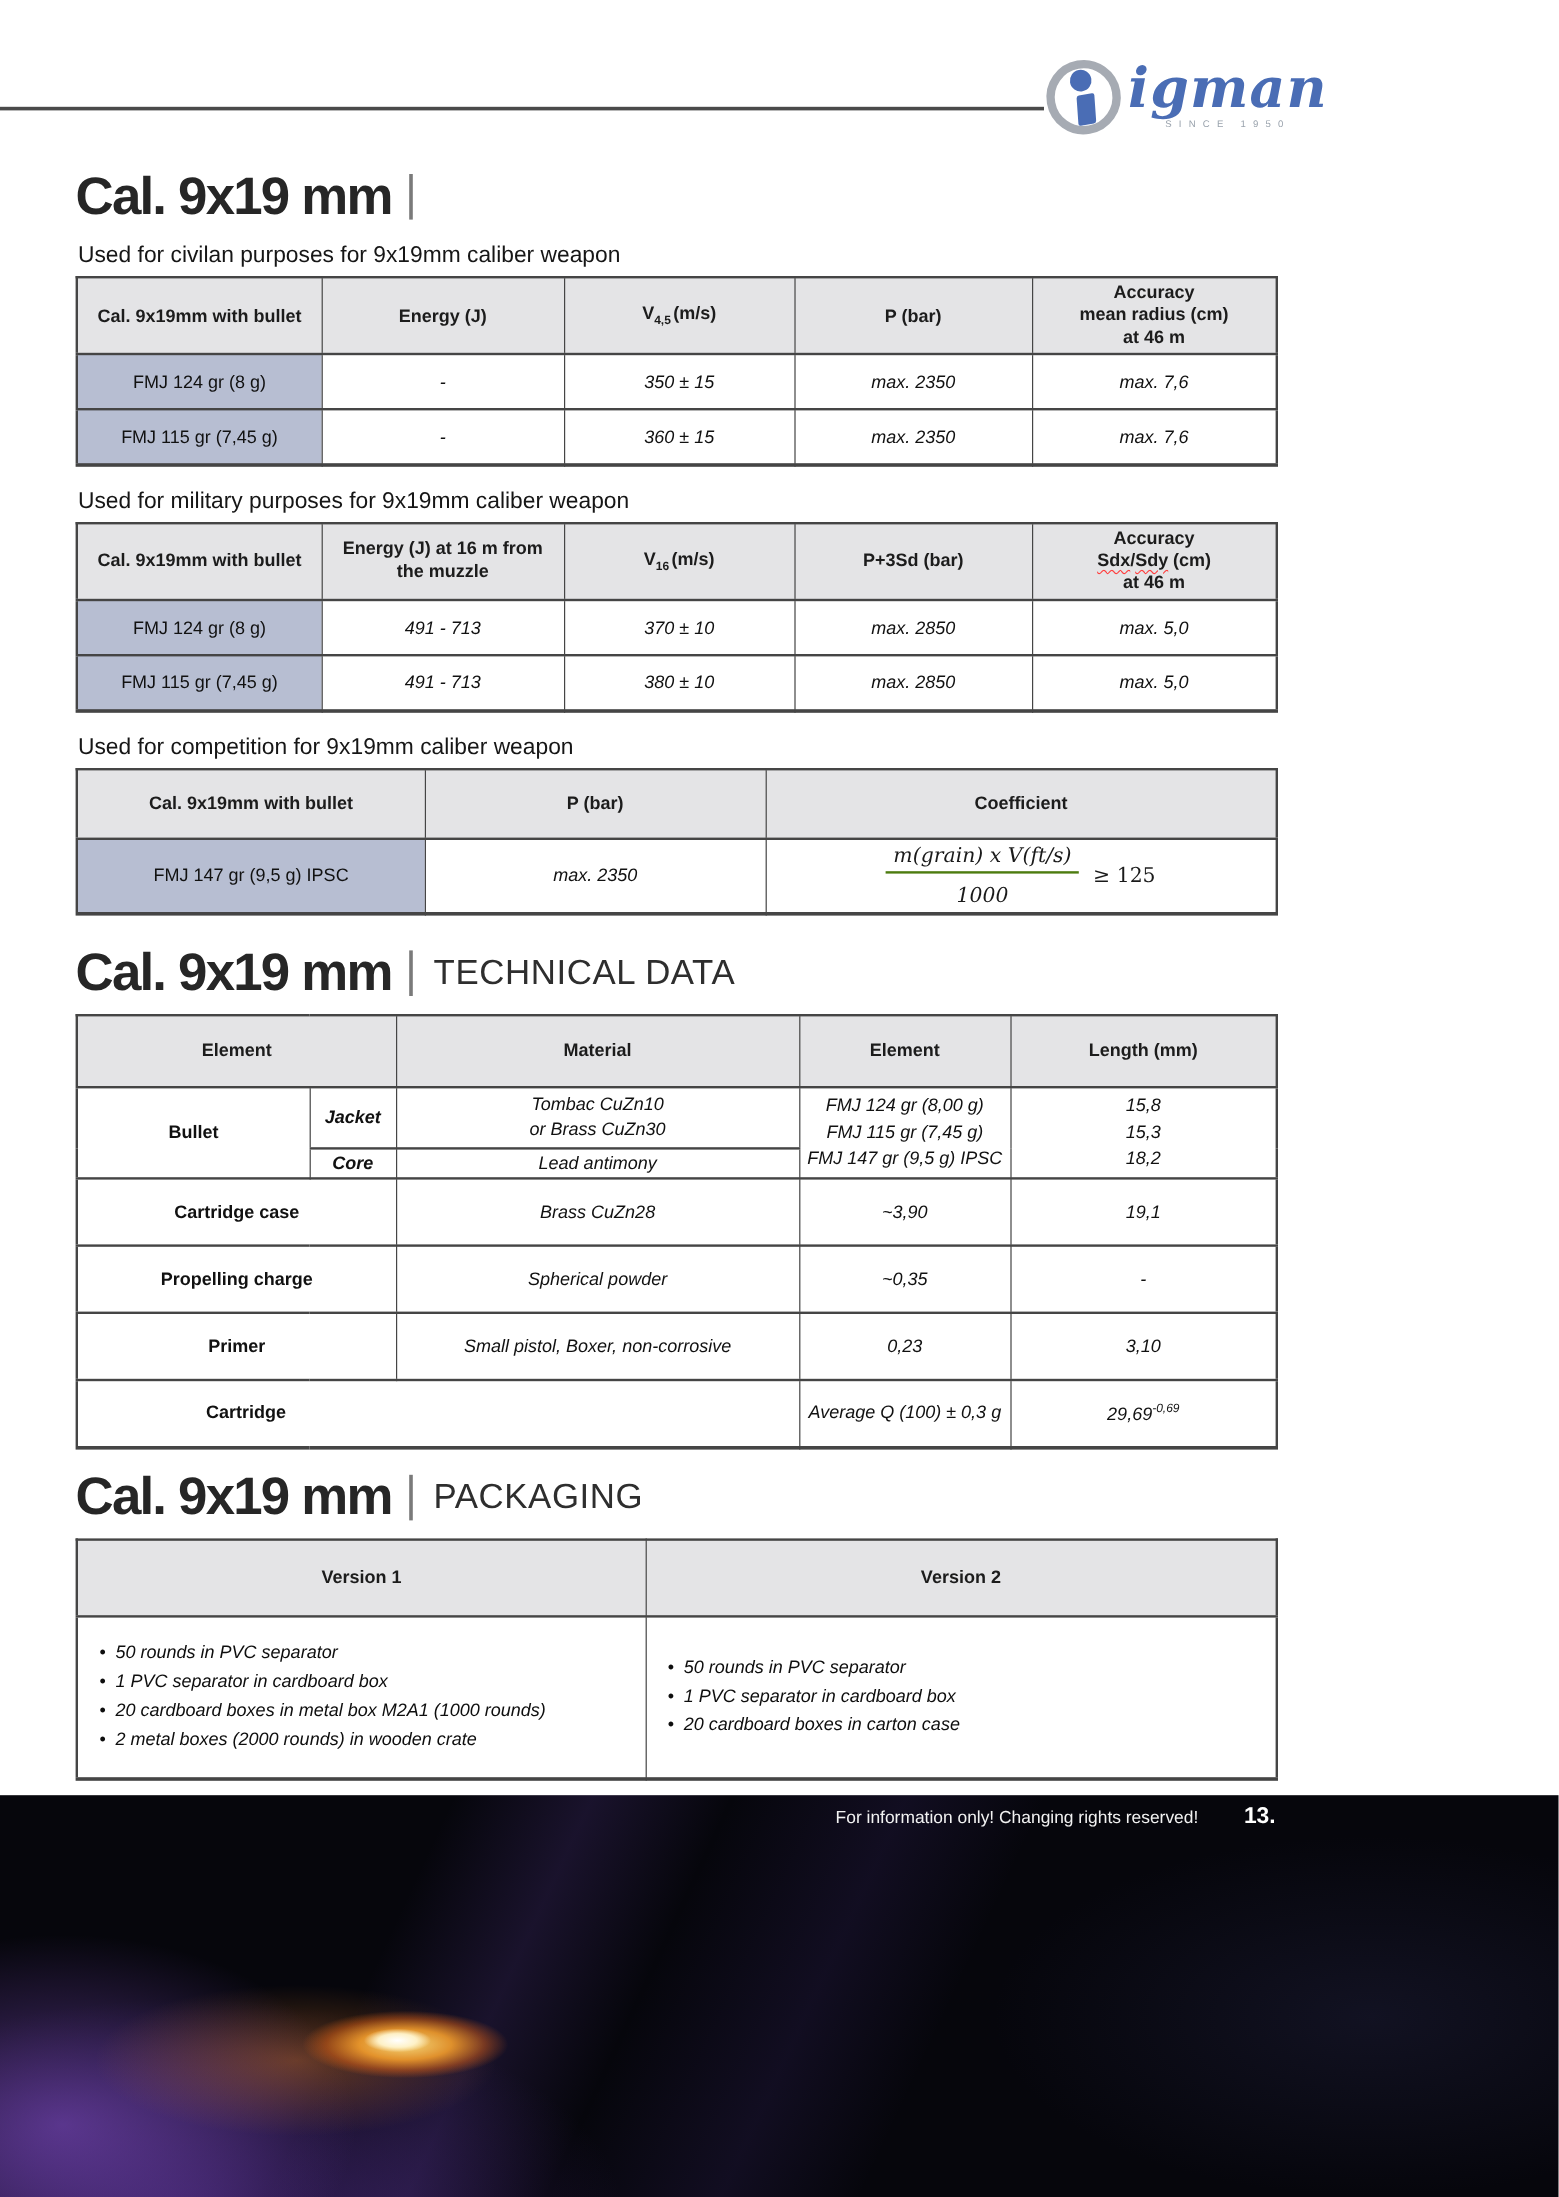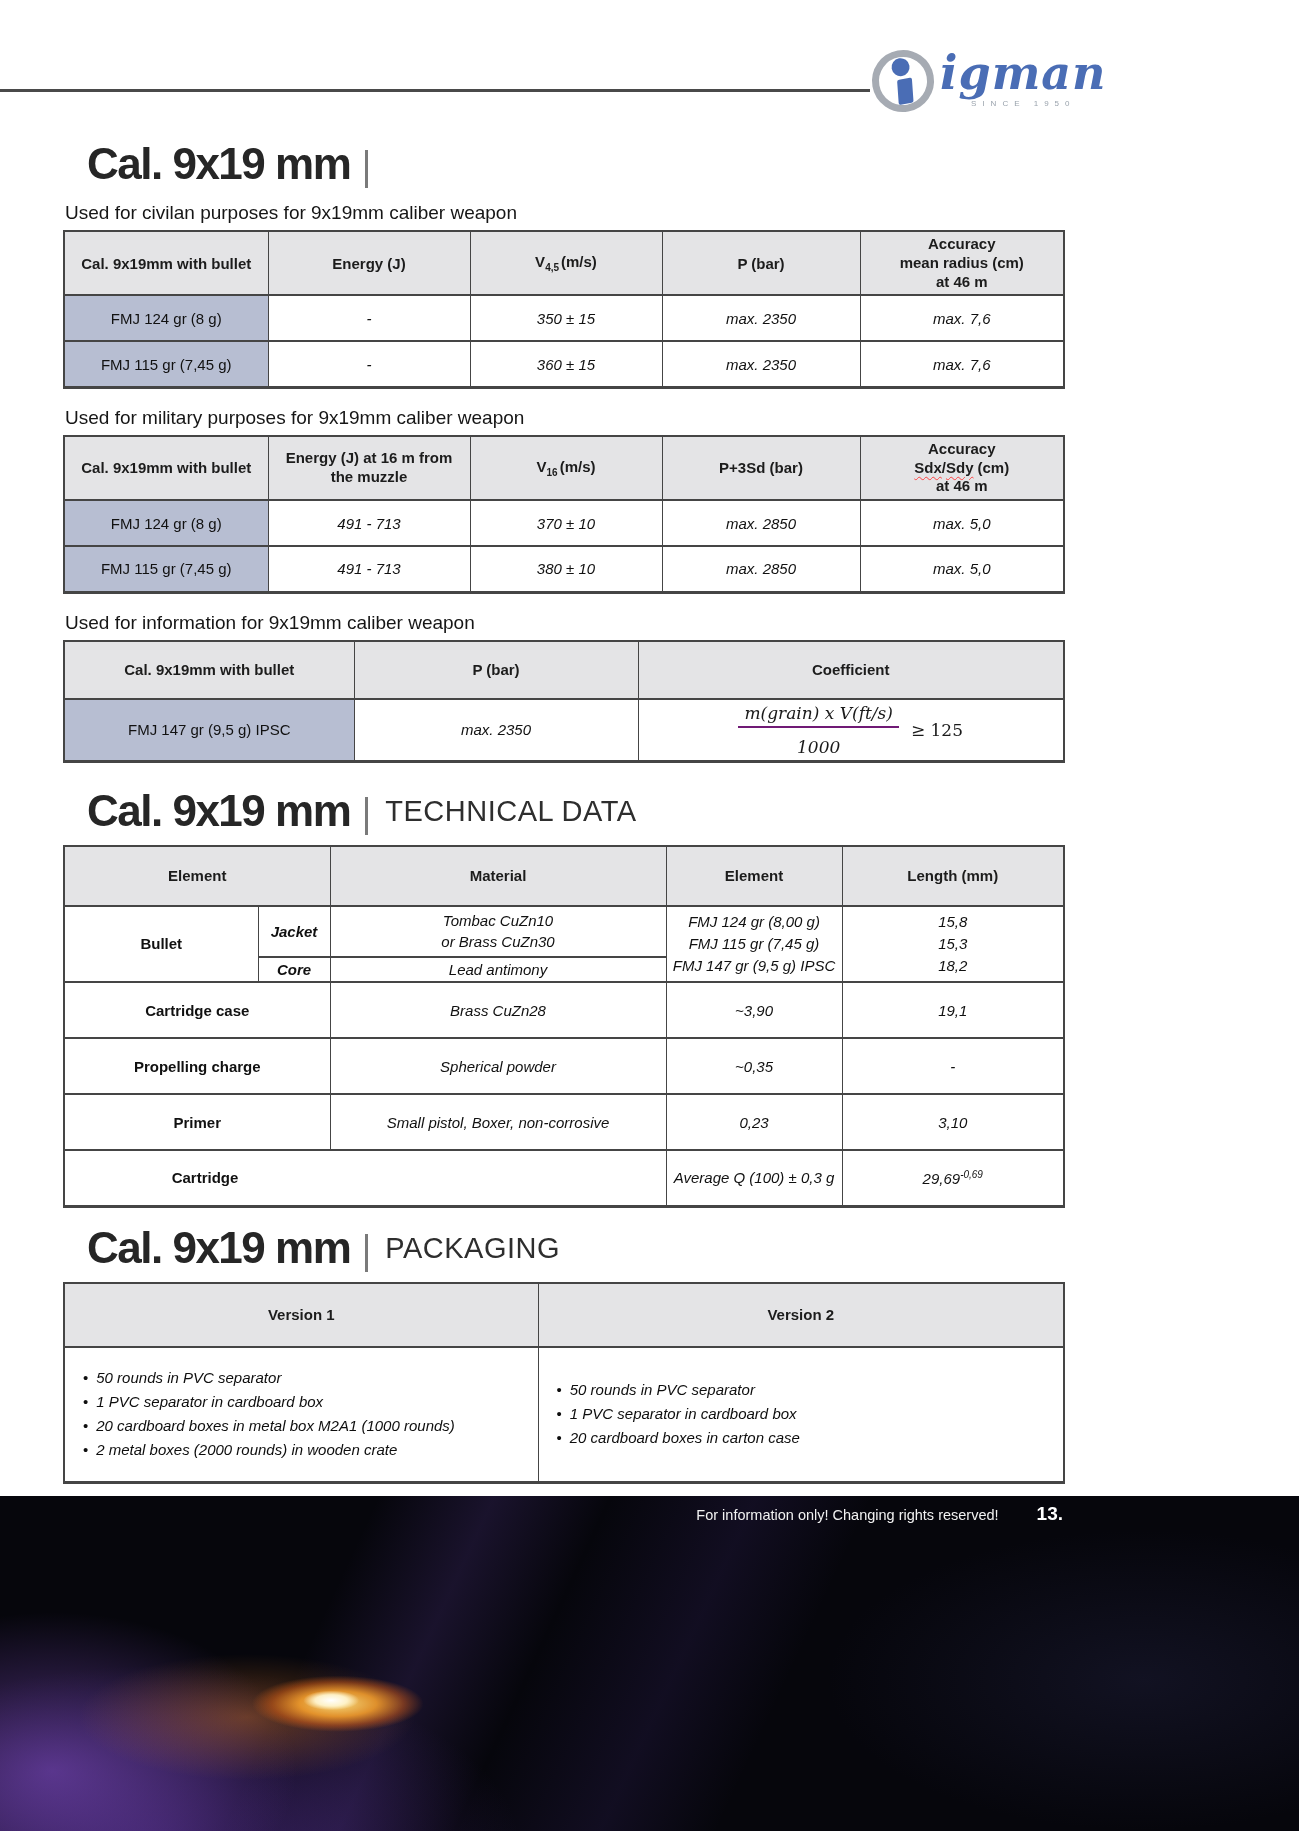--- a/index.html
+++ b/index.html
@@ -14,21 +14,21 @@
   .logo-mark { width:62px; height:62px; border:7px solid #a6abb3; border-radius:50%;
     display:flex; flex-direction:column; align-items:center; justify-content:center; gap:3px;
     transform:rotate(-10deg); background:#fff; }
   .i-dot { width:18px; height:18px; border-radius:50%; background:#4a6db5; }
   .i-stem { width:15px; height:25px; background:#4a6db5; border-radius:2px; transform:skewX(-6deg); }
   .logo-text { font-family:"DejaVu Serif", serif; font-style:italic; font-weight:bold;
     font-size:46px; line-height:0.85; color:#4a6db5; letter-spacing:1px; }
   .logo-tagline { font-size:8px; letter-spacing:6px; color:#9aa3ad; margin-top:5px; text-align:center; }
   
   .content { position:absolute; left:63px; top:140px; width:1000px; }
-  .sec-head { display:flex; align-items:flex-end;margin-left:24px; }
+  .sec-head { display:flex; align-items:center; }
   .sec-head.technical { margin-top:24px; margin-bottom:10px; }
   .sec-head.packaging { margin-top:16px; margin-bottom:10px; }
   .sec-title { font-size:44px; font-weight:bold; letter-spacing:-1.5px; color:#262626; line-height:48px; }
   .sec-bar { width:3px; height:38px; background:#7a7a7a; margin:0 17px 0 15px; }
   .sec-sub { font-size:29px; color:#2e2e2e; letter-spacing:0.5px; line-height:48px; }
   .caption { font-size:19px; color:#161616; }
   .cap-civ { margin:14px 0 6px 2px; }
   .cap-mid { margin:18px 0 6px 2px; }
   
   .tbl { border-collapse:collapse; table-layout:fixed; width:1000px;
@@ -47,21 +47,21 @@
   .wavy { text-decoration:underline; text-decoration-style:wavy; text-decoration-color:#ff4040;
     text-decoration-thickness:1px; text-underline-offset:3px; }
   .sfx { margin-left:4px; }
   .t1 thead tr { height:58px; } .t1 tbody tr { height:46px; }
   .t2 thead tr { height:60px; } .t2 tbody tr { height:46px; }
   .t3 thead tr { height:58px; } .t3 tbody tr { height:62px; }
   
   .formula { display:flex; align-items:center; justify-content:center; gap:12px;
     font-family:"DejaVu Serif", serif; font-size:17px; font-style:italic; color:#1a1a1a; }
   .frac { display:inline-flex; flex-direction:column; align-items:center; }
-  .frac .num { padding:0 6px 3px; border-bottom:2px solid #701a75; }
+  .frac .num { padding:0 6px 3px; border-bottom:2px solid #4d7c0f; }
   .frac .den { padding-top:9px; }
   .cond { font-style:normal; }
   
   .tech thead tr { height:60px; }
   .tech .r-jacket { height:38px; } .tech .r-core { height:24px; }
   .tech .major { height:56px; border-top:2.5px solid #454545; }
   .tech td.elem { font-style:normal; font-weight:bold; }
   .tech td.sub { font-style:italic; font-weight:bold; }
   .bl { display:block; line-height:1.45; }
   .span-left { width:268px; text-align:center; font-weight:bold; font-style:normal; }
@@ -191,21 +191,21 @@
         <tr>
           <td class="lbl">FMJ 115 gr (7,45 g)</td>
           <td>491 - 713</td>
           <td>380 ± 10</td>
           <td>max. 2850</td>
           <td>max. 5,0</td>
         </tr>
       </tbody>
     </table>
 
-    <div class="caption cap-mid">Used for information for 9x19mm caliber weapon</div>
+    <div class="caption cap-mid">Used for competition for 9x19mm caliber weapon</div>
 
     <table class="tbl t3">
       <colgroup>
           <col style="width:290px">
           <col style="width:284px">
           <col style="width:426px">
         </colgroup>
       <thead>
         <tr>
           <th>Cal. 9x19mm with bullet</th>

